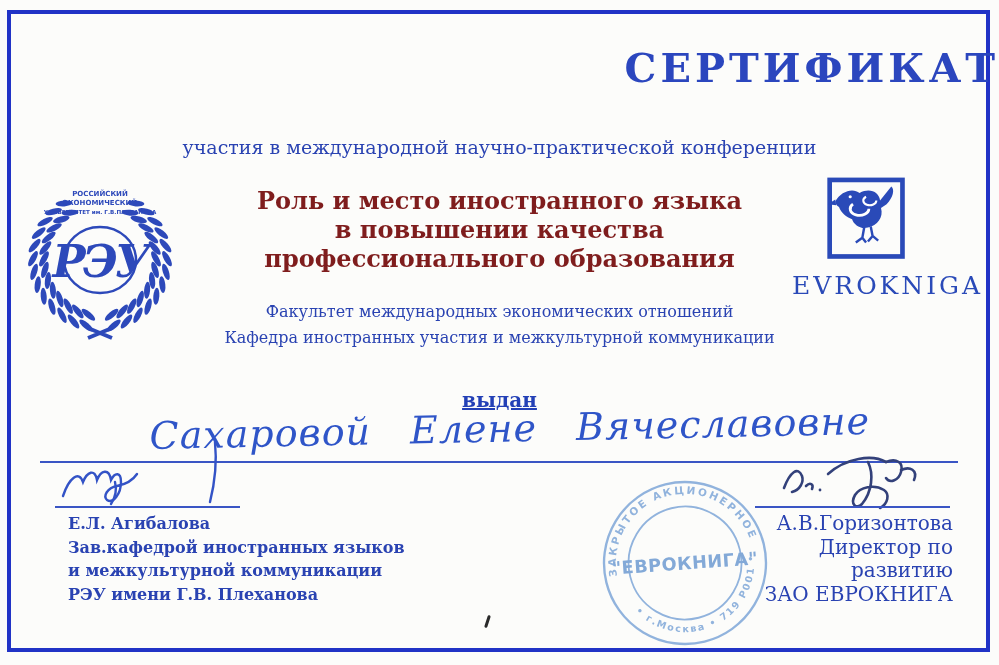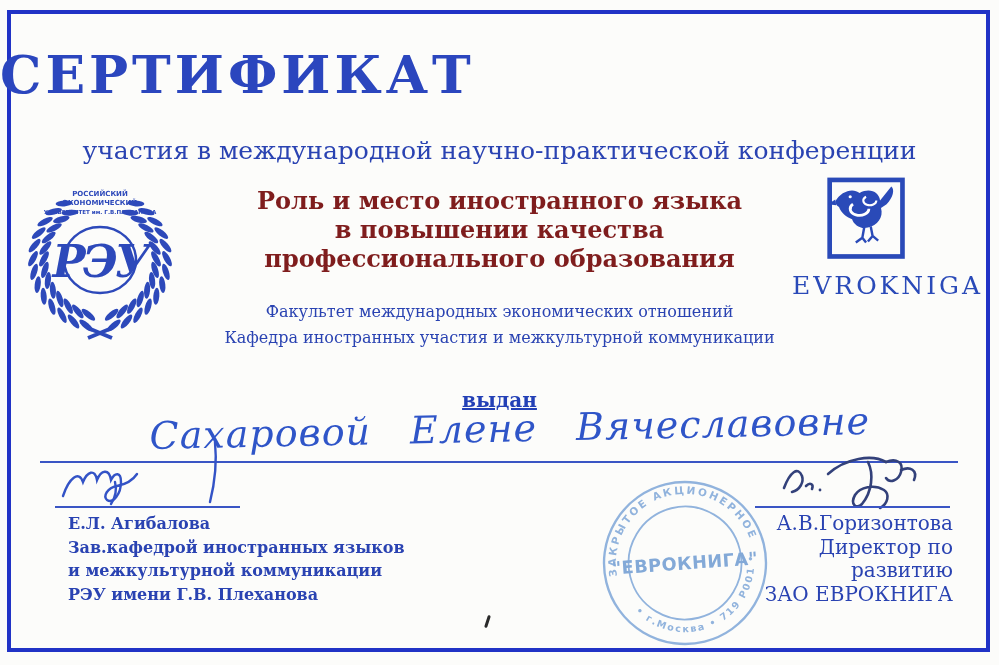--- a/index.html
+++ b/index.html
@@ -6,26 +6,26 @@
   .page {
     position:relative; width:999px; height:665px;
     background:#fcfcfa; overflow:hidden;
     font-family:"DejaVu Serif", serif;
   }
   .frame {
     position:absolute; left:7px; top:10px; width:983px; height:642px;
     box-sizing:border-box; border:4px solid #2133c6;
   }
   .title {
-    position:absolute; top:44px; left:0; right:0; text-align:left;
-    font-size:52px; font-weight:bold; color:#2b46be; letter-spacing:4px;
+    position:absolute; top:44px; left:0; right:0; text-align:right;
+    font-size:40px; font-weight:bold; color:#2b46be; letter-spacing:4px;
   }
   .subtitle {
     position:absolute; top:136px; left:0; right:0; text-align:center;
-    font-size:25px; color:#2a43b2;
+    font-size:19px; color:#2a43b2;
   }
   .conf-title {
     position:absolute; top:186px; left:0; right:0; text-align:center;
     font-size:24px; font-weight:bold; color:#7f1d1d; line-height:29px;
   }
   .organizer {
     position:absolute; top:299px; left:0; right:0; text-align:center;
     font-size:16px; color:#2a43b2; line-height:25.5px;
   }
   .issued {

